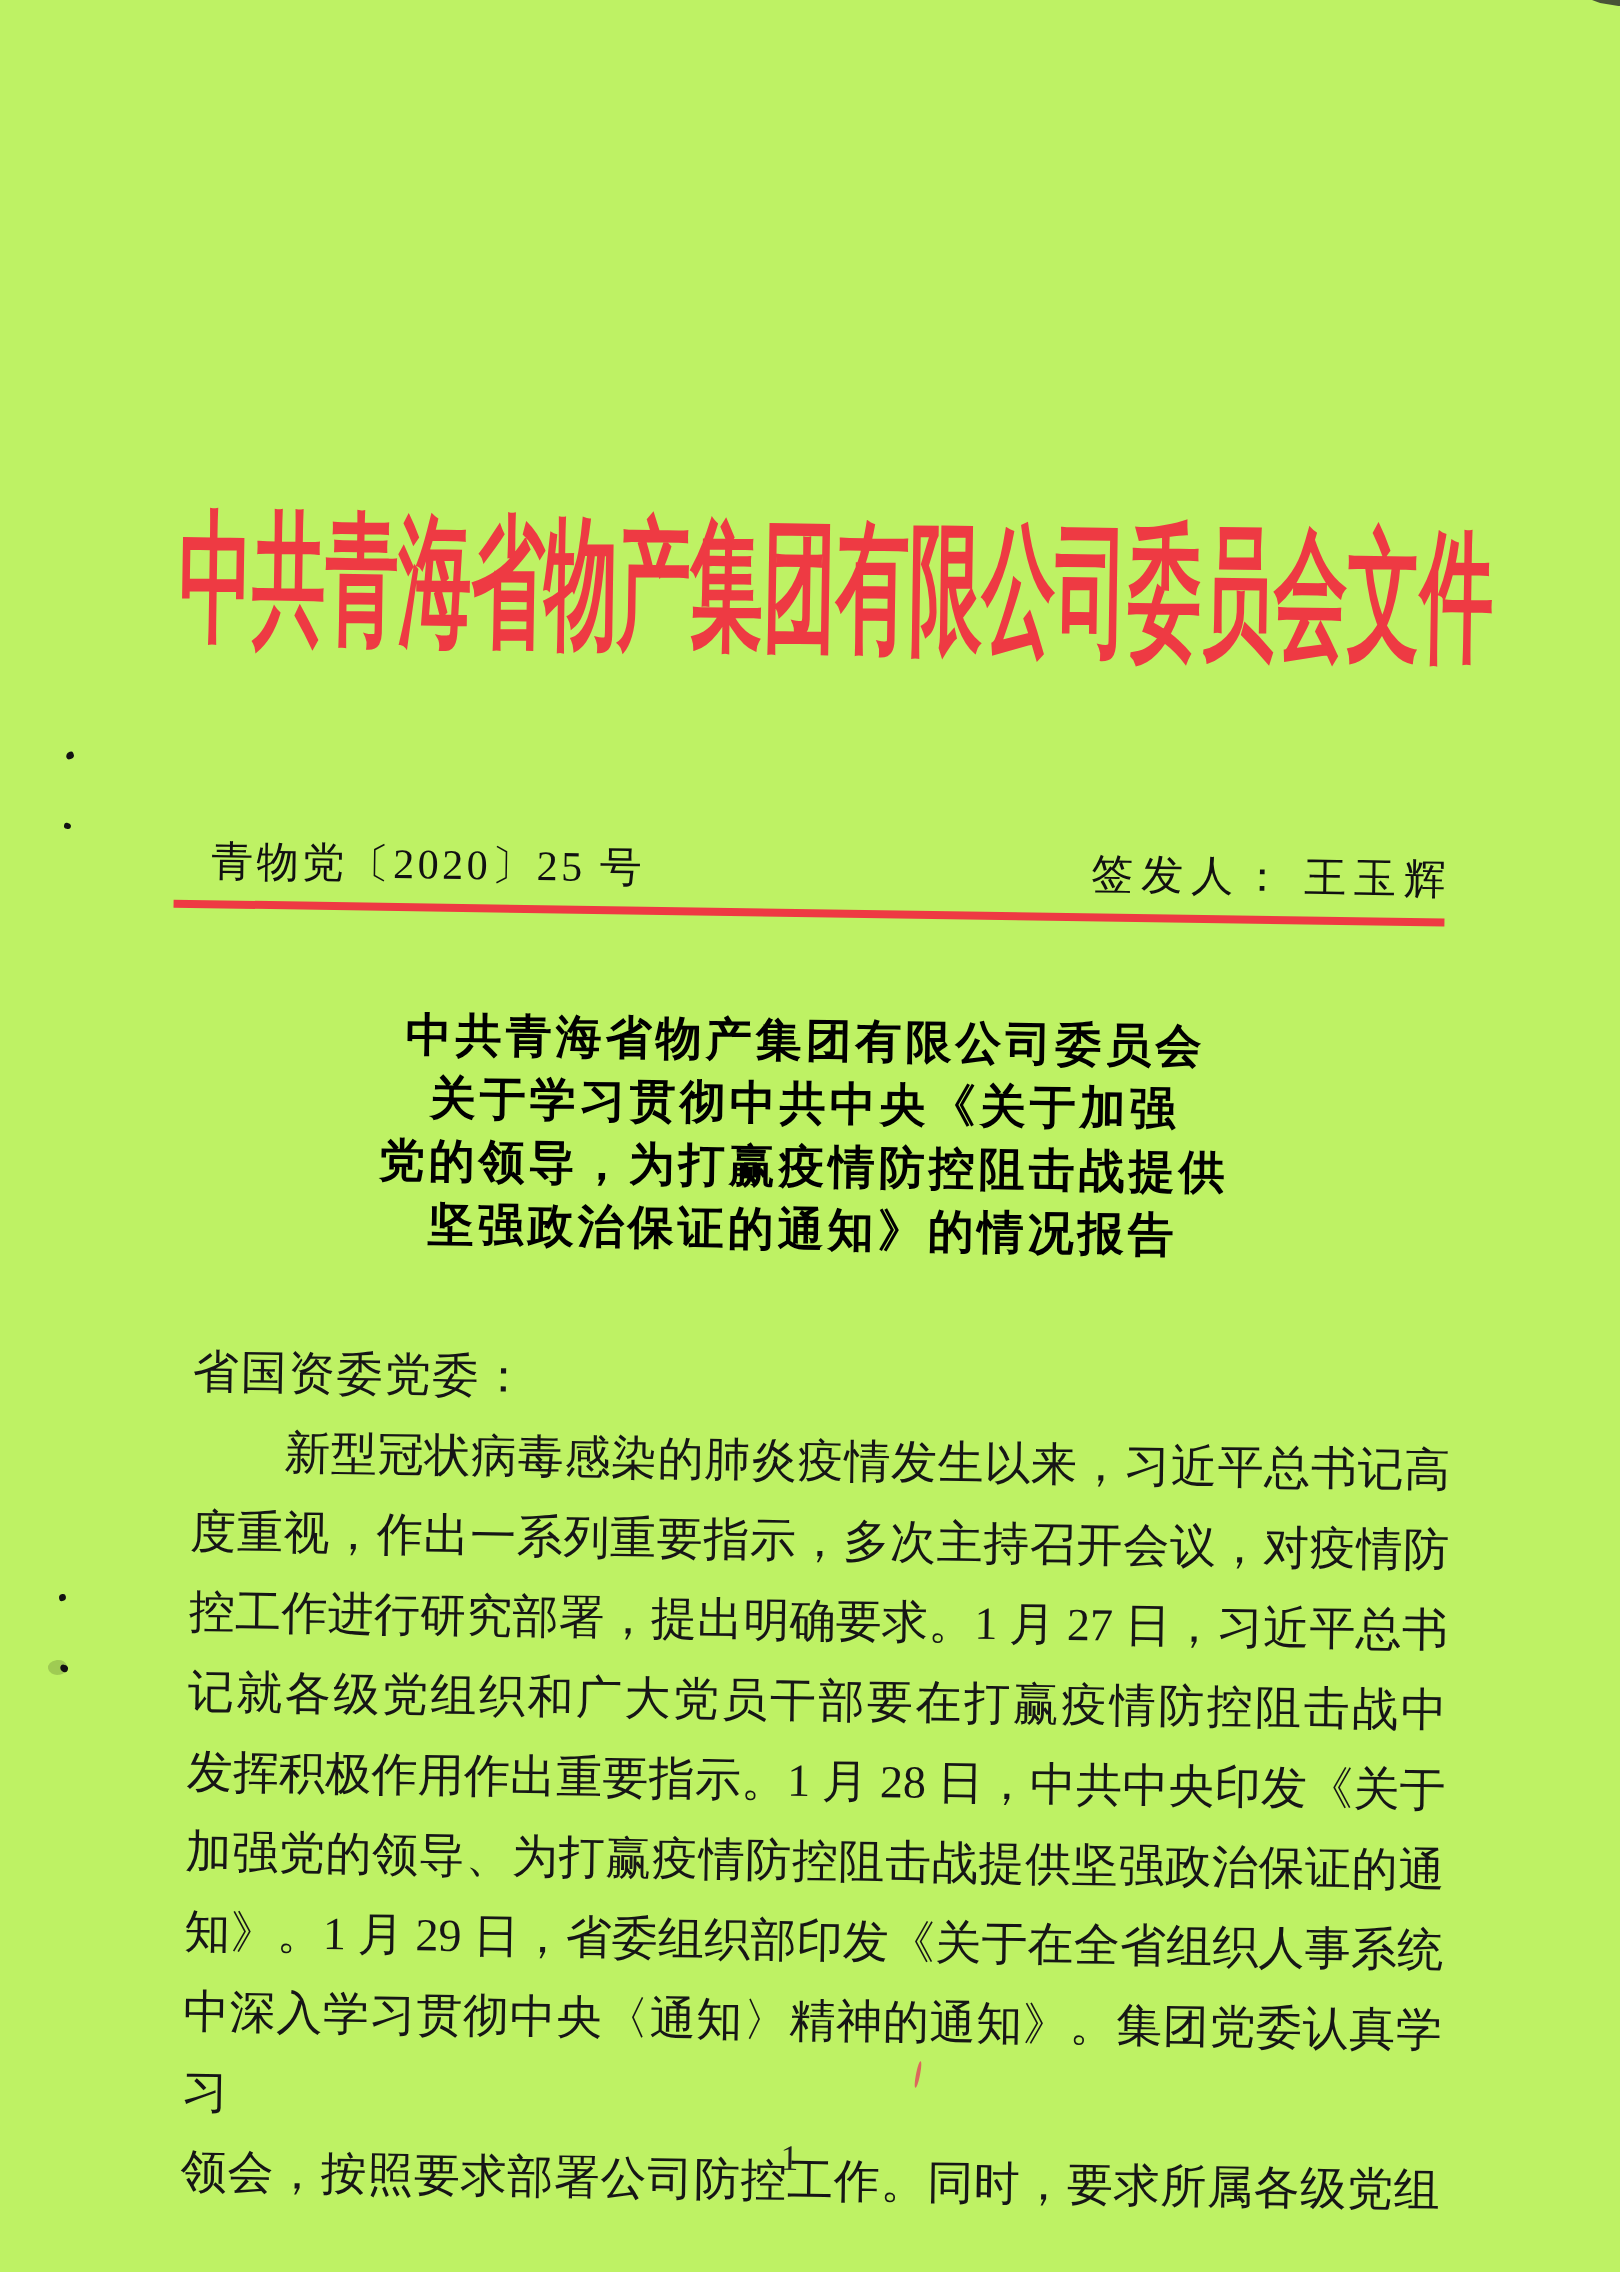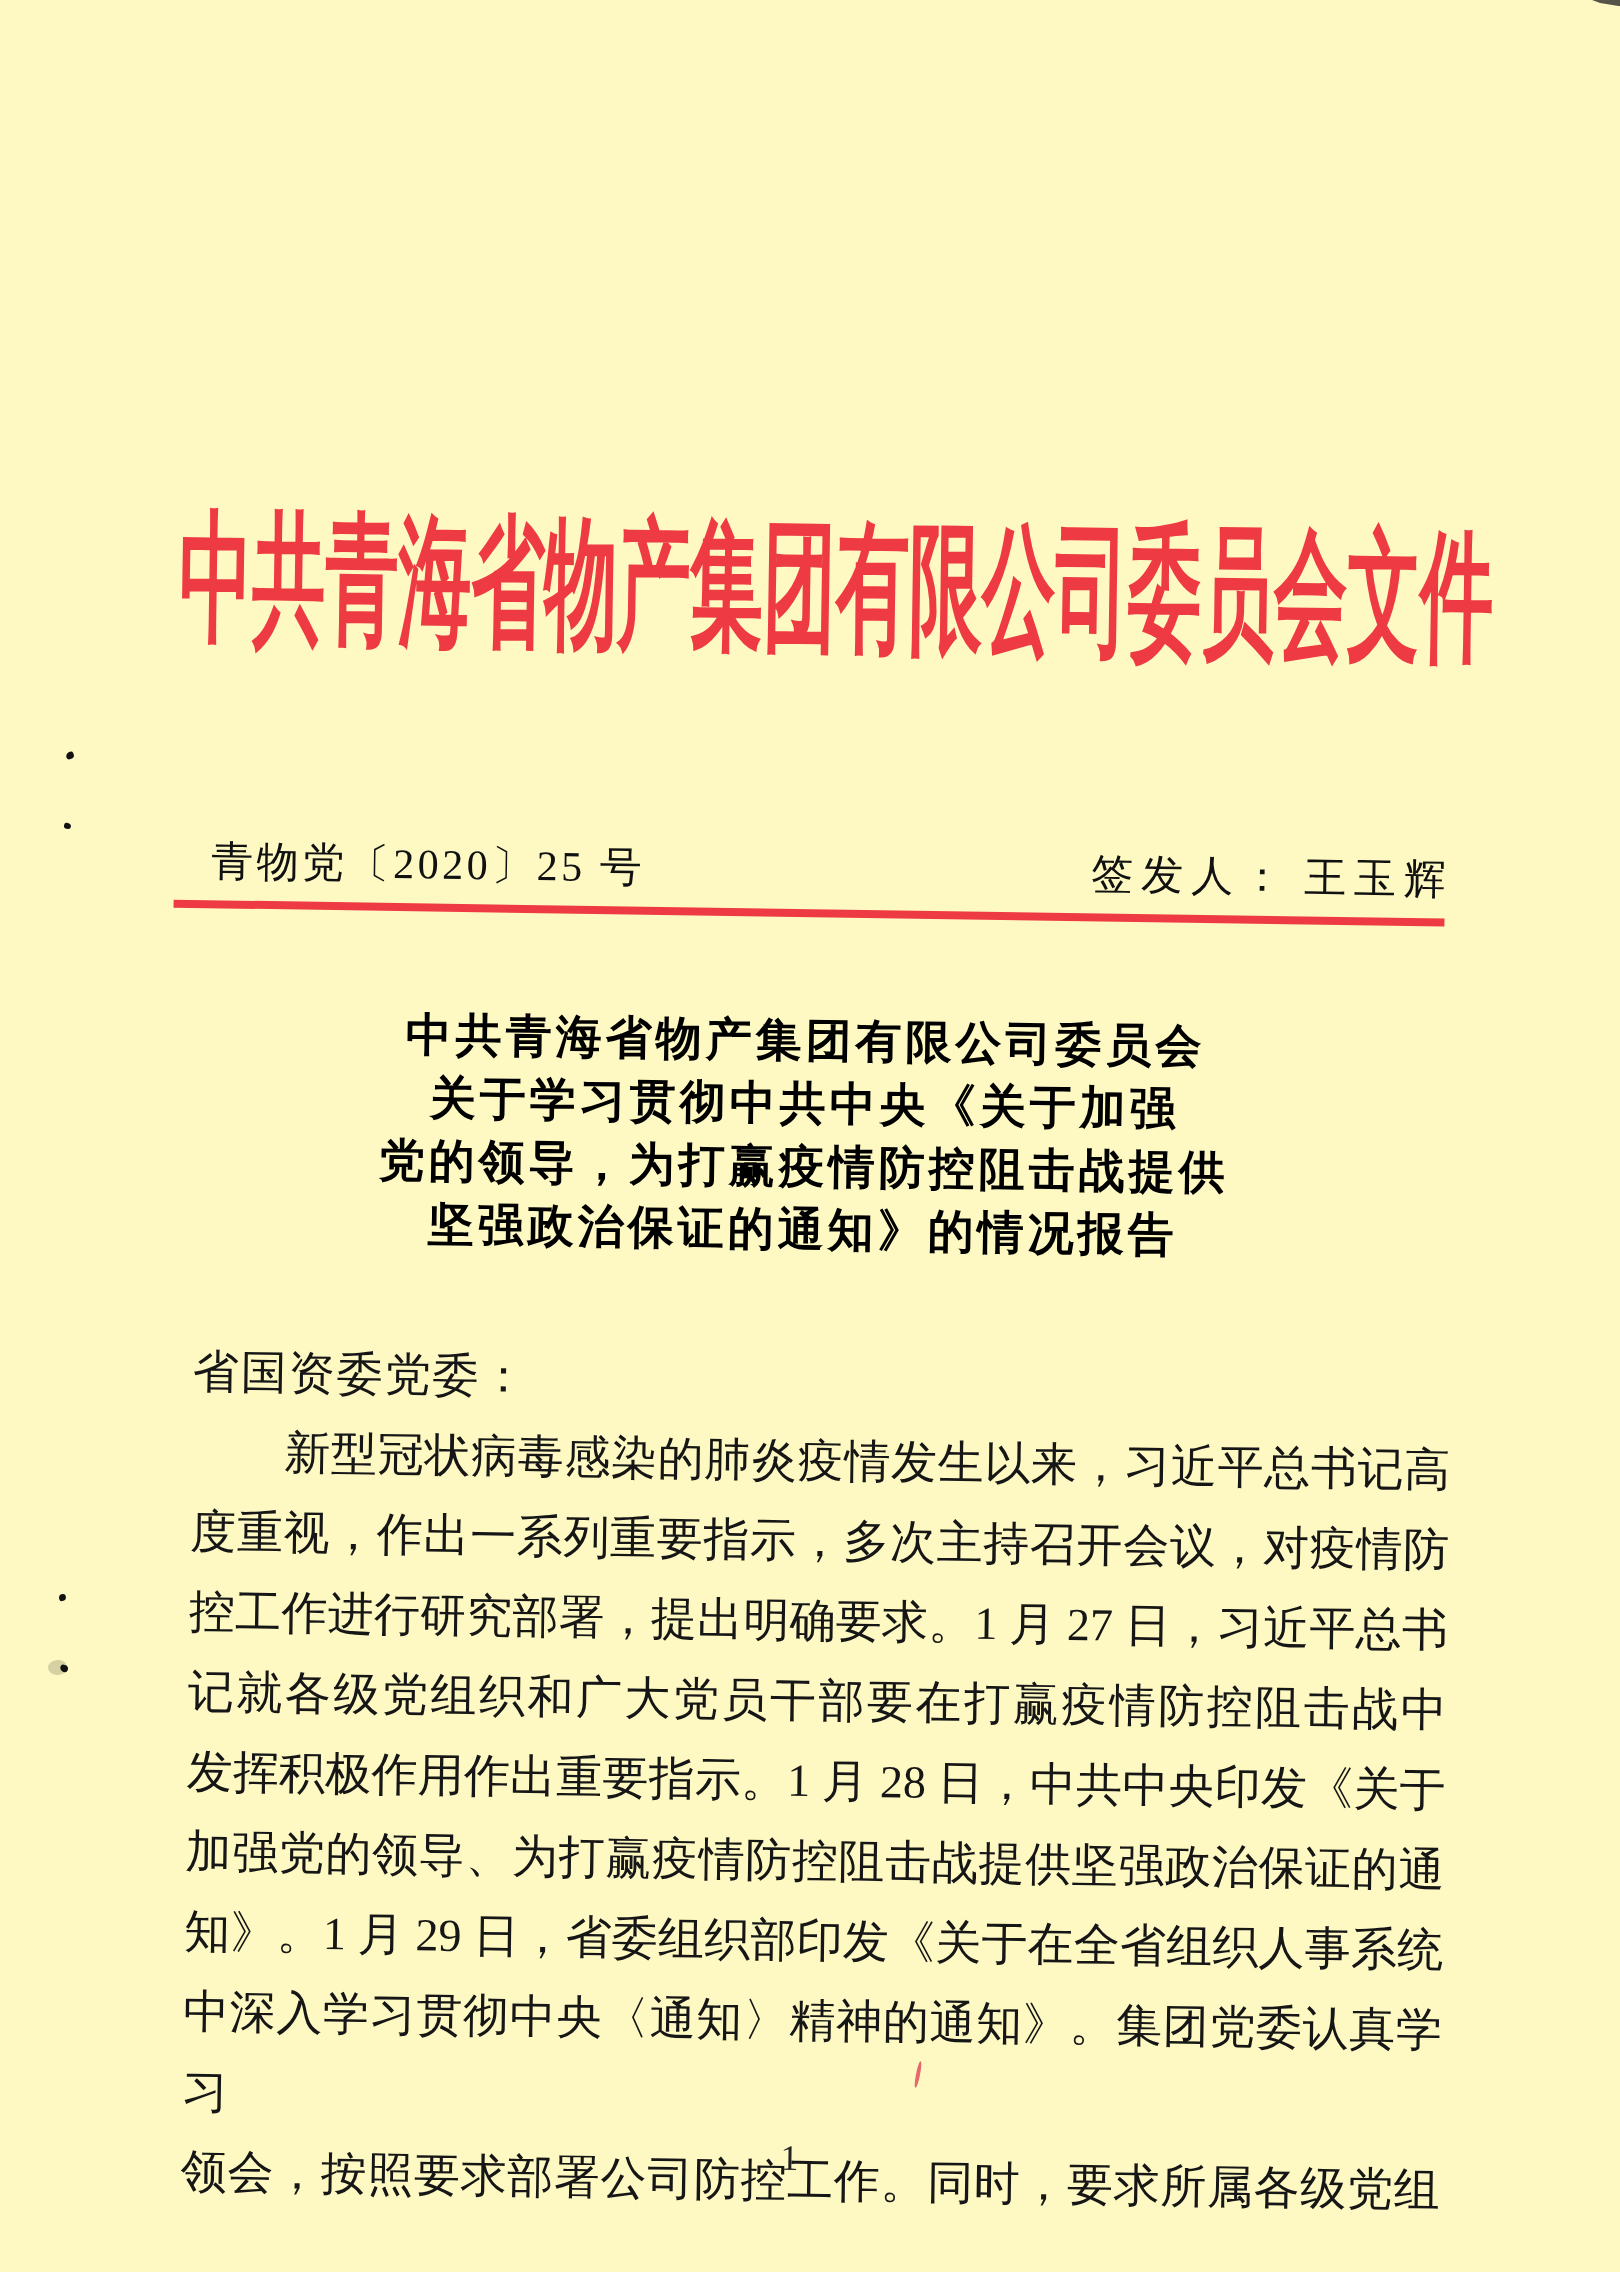--- a/index.html
+++ b/index.html
@@ -4,21 +4,21 @@
 <style>
   :root{
     --red:#ee3a43;
     --ink:#161616;
   }
   html,body{margin:0;padding:0;background:#ffffff;}
   .page{
     position:relative;
     width:1621px;
     height:2273px;
-    background:#fef9c3;
+    background:#bef264;
     overflow:hidden;
     font-family:"Liberation Serif","DejaVu Serif",serif;
     color:var(--ink);
   }
   
   .tilt{
     position:absolute;left:0;top:0;width:1621px;height:2273px;
     transform:rotate(0.85deg);
     transform-origin:197px 740px;
   }

